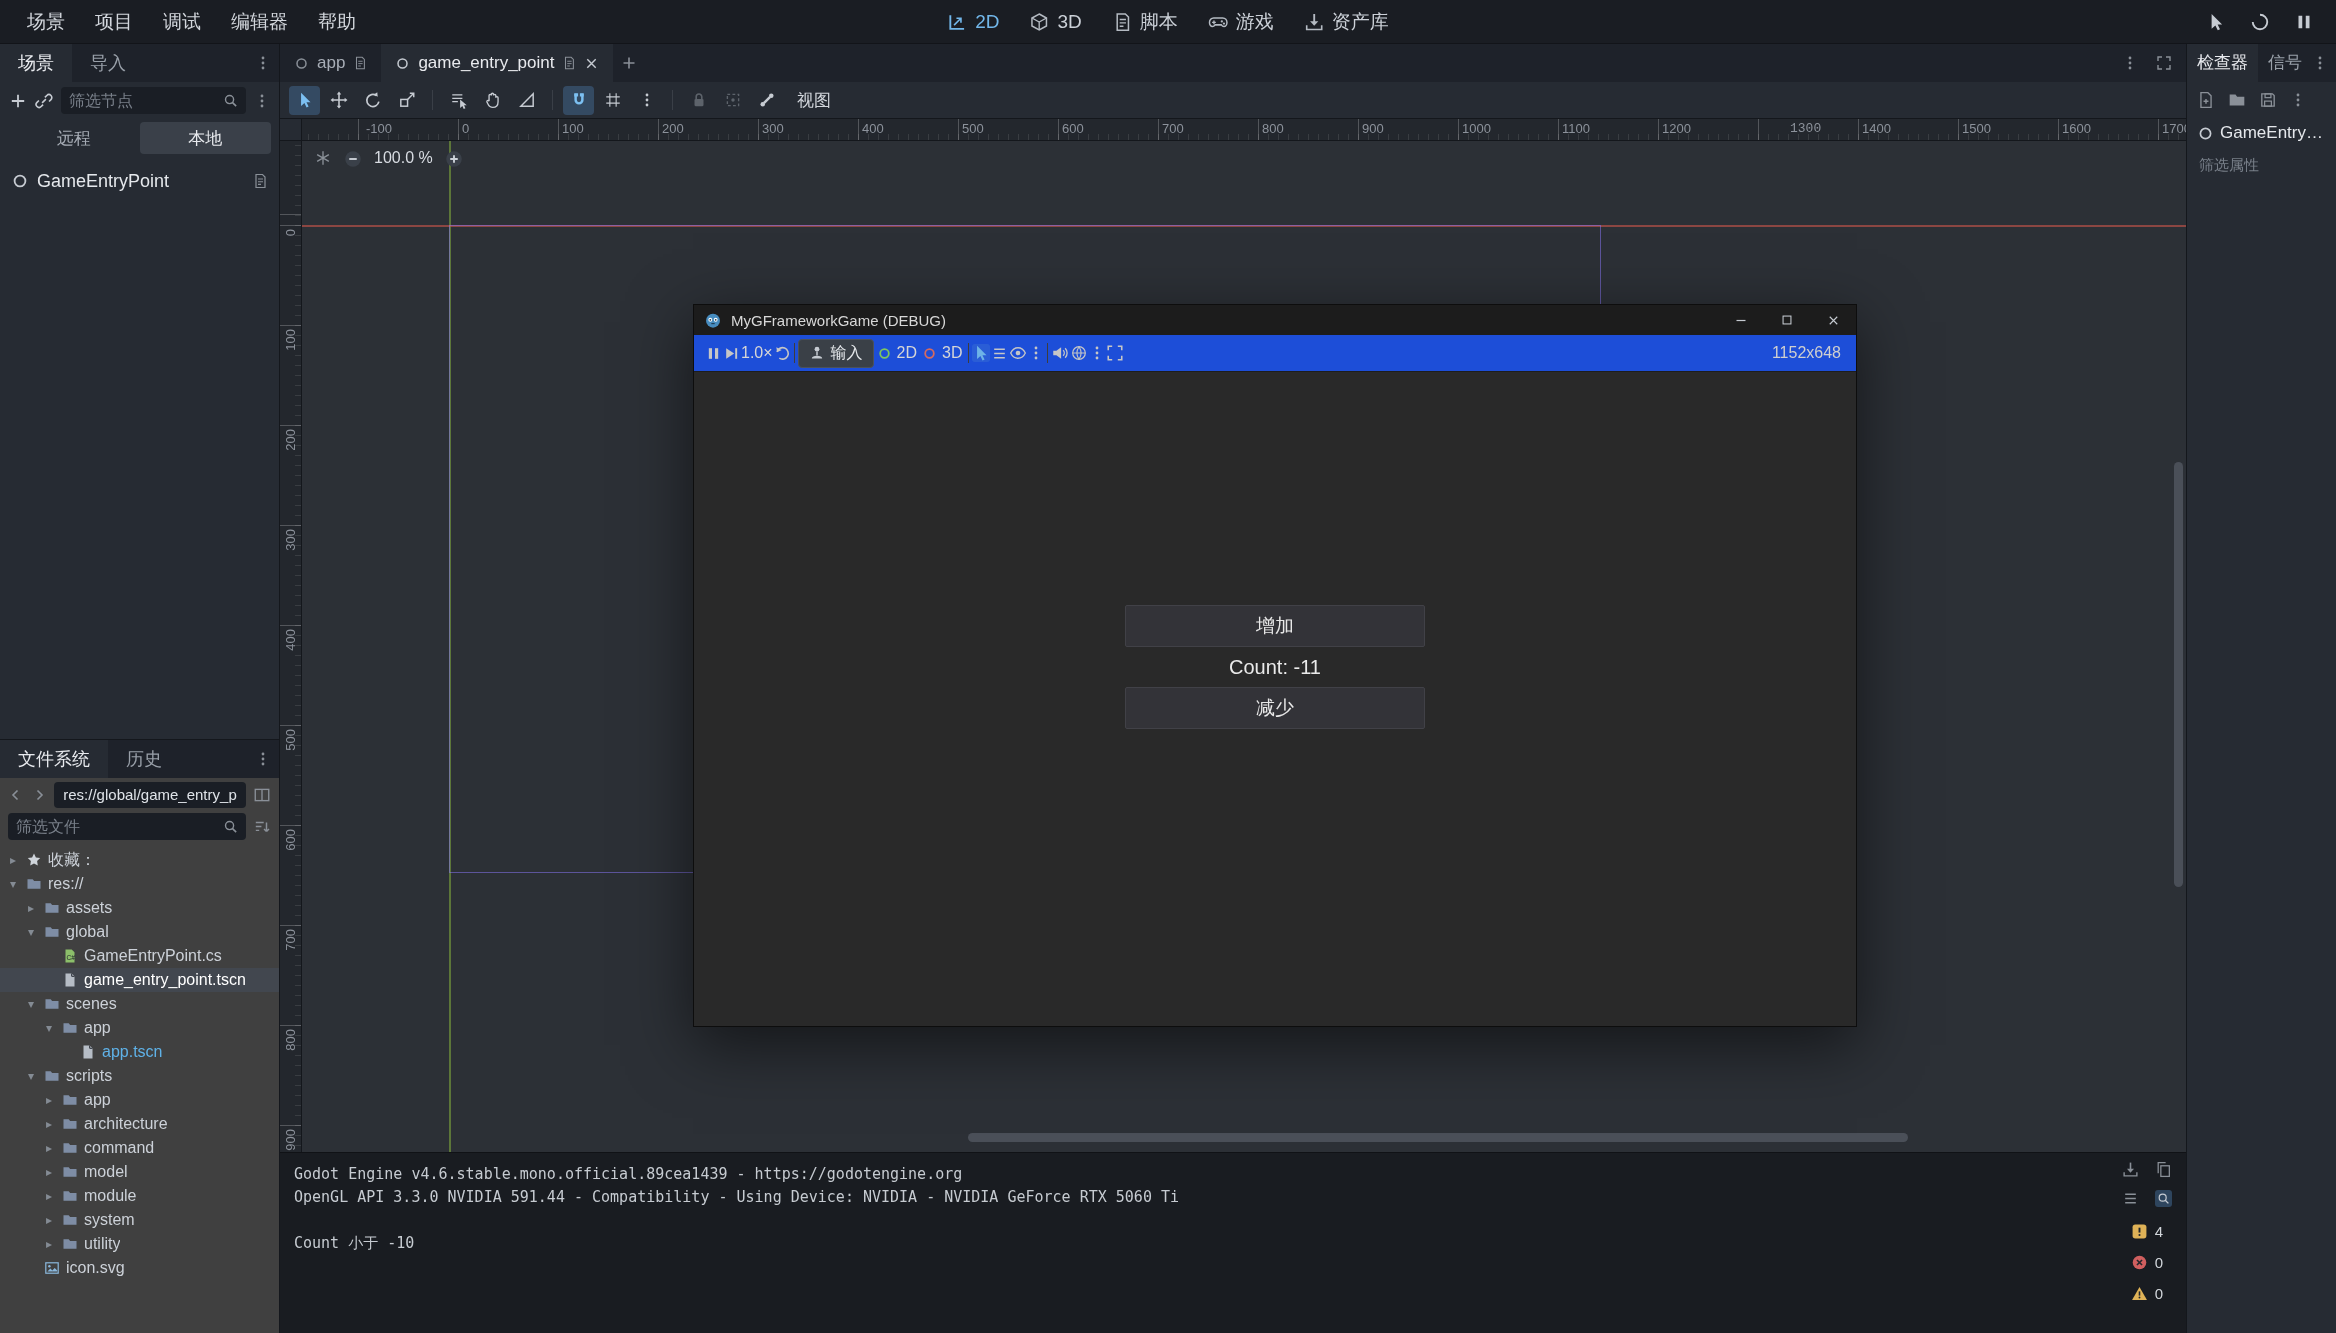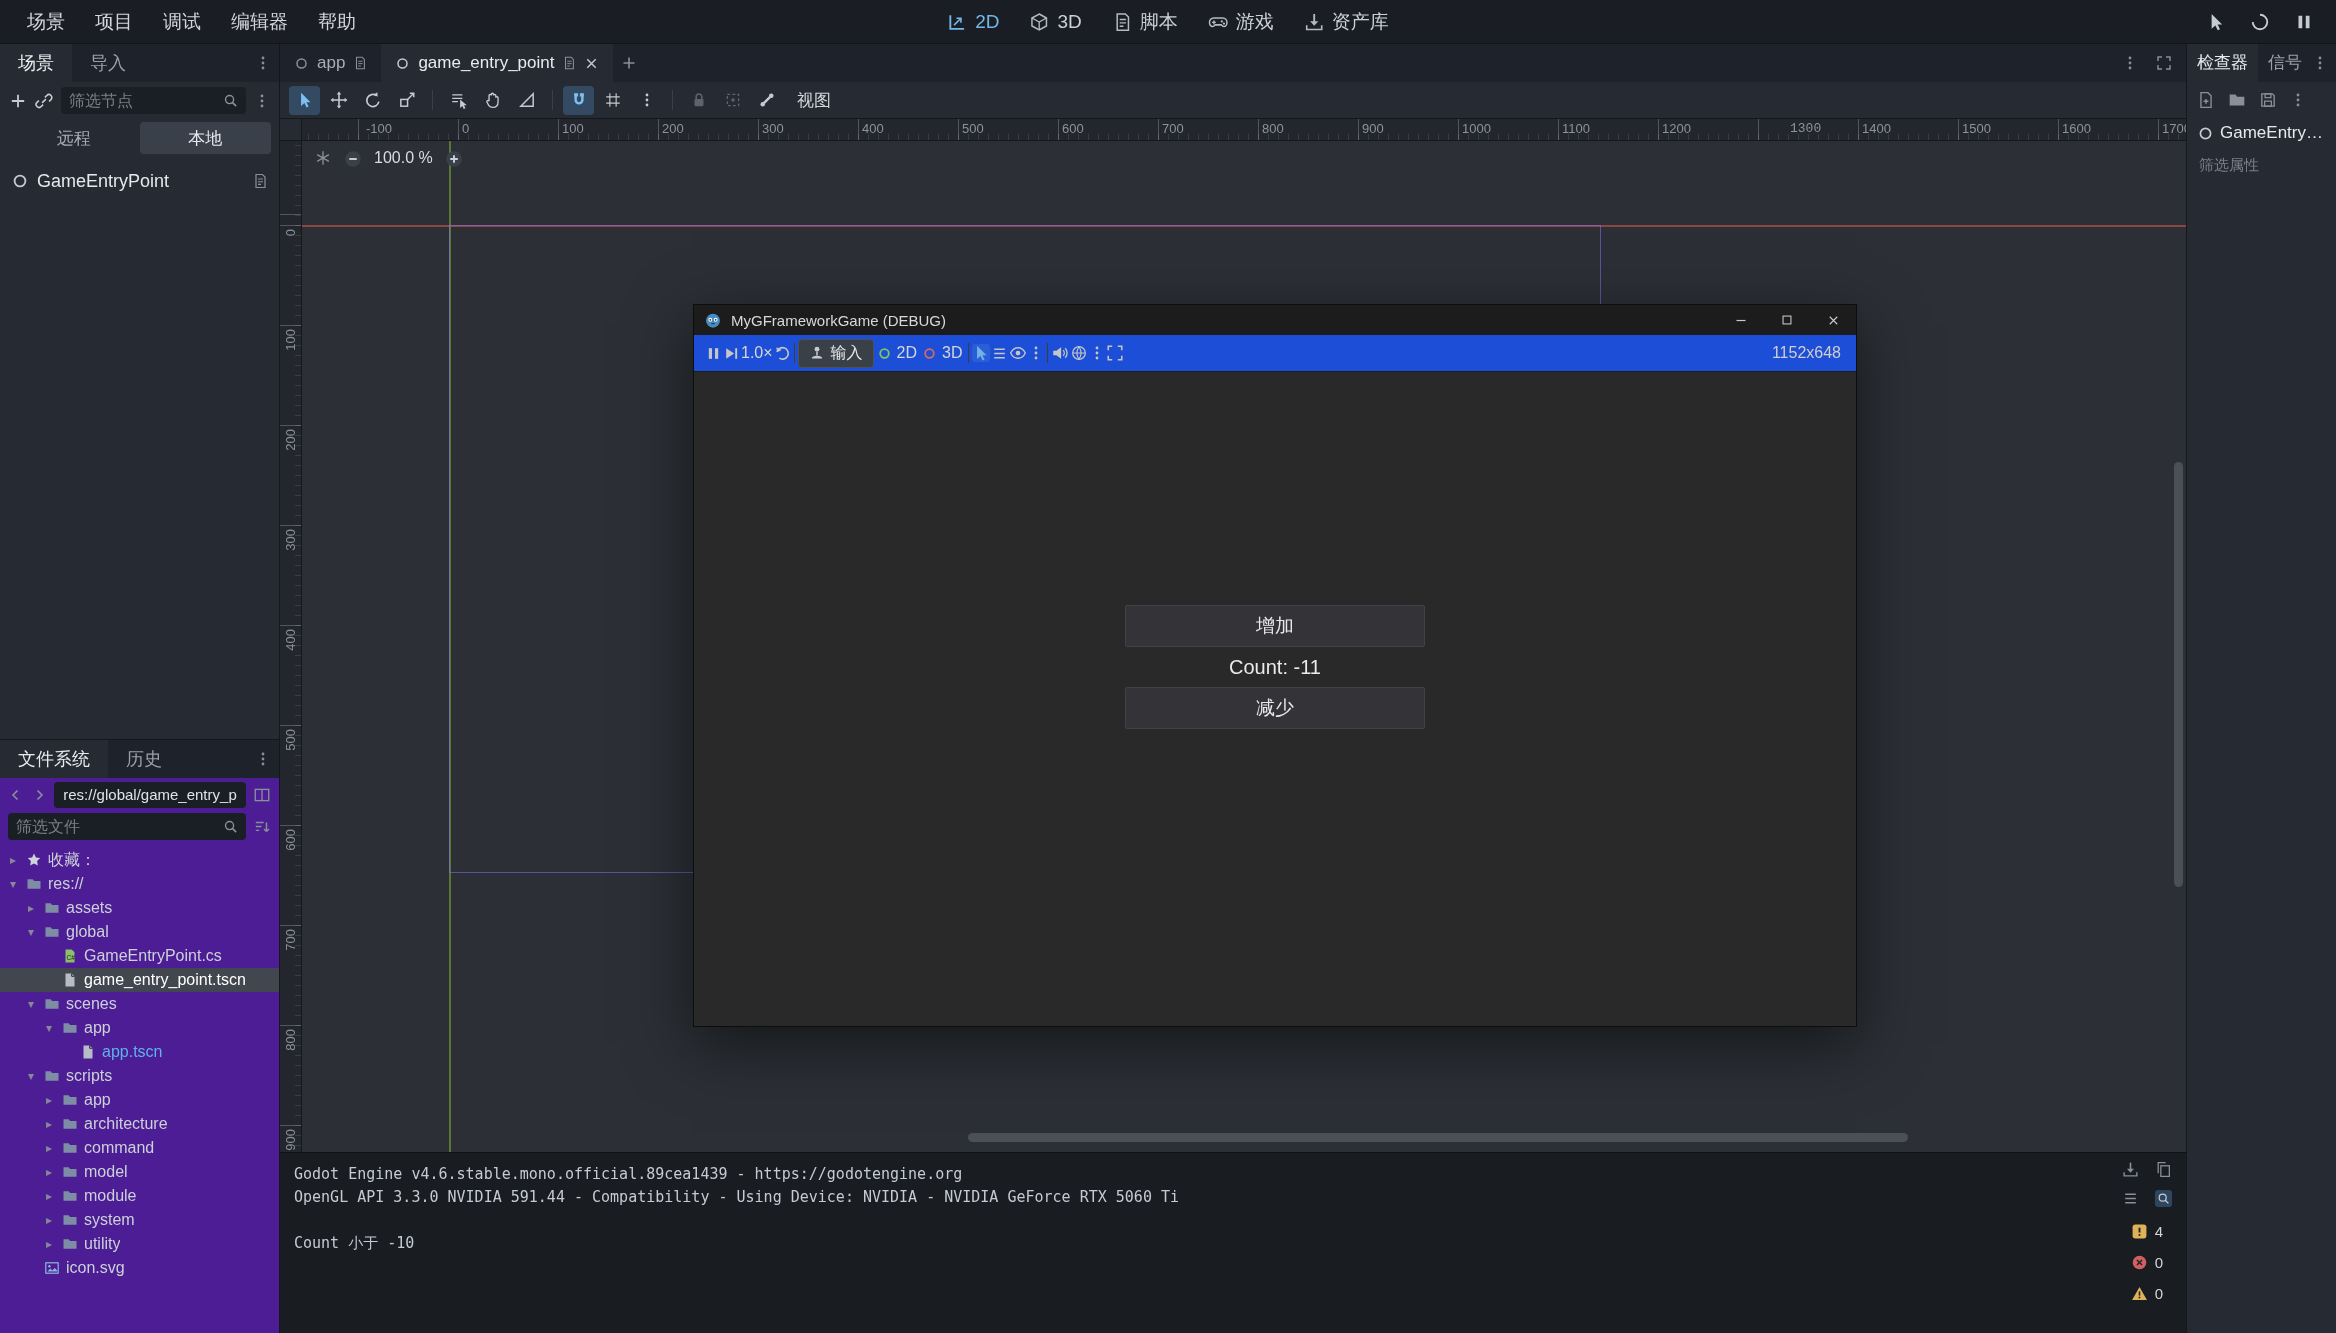--- a/index.html
+++ b/index.html
@@ -17,21 +17,21 @@
 .menu-item{padding:0 15px;font-size:19px;color:#d2d6dc;line-height:43px;}
 #mode-switch{position:absolute;left:50%;top:0;transform:translateX(-50%);height:100%;display:flex;align-items:center;gap:30px;}
 .mode-item{display:flex;align-items:center;gap:8px;font-size:19px;color:#ccd1d8;}
 .mode-item .ic{color:#b4bac2}
 .mode-item.active{color:#72b7ea}
 .mode-item.active .ic{color:#72b7ea}
 #menubar-right{margin-left:auto;display:flex;align-items:center;gap:24px;padding-right:10px;}
 
 
 #scene-dock{position:absolute;left:0;top:44px;width:280px;height:695px;background:#262b33;border-right:1px solid #14171c;}
-#fs-dock{position:absolute;left:0;top:739px;width:280px;height:594px;background:#4c1d95;border-right:1px solid #14171c;border-top:1px solid #14171c;}
+#fs-dock{position:absolute;left:0;top:739px;width:280px;height:594px;background:#404040;border-right:1px solid #14171c;border-top:1px solid #14171c;}
 .dock-tabs{height:38px;background:#1e222a;display:flex;align-items:stretch;}
 .dock-tab{padding:0 18px;font-size:18px;line-height:38px;color:#99a0a9;}
 .dock-tab.active{background:#262b33;color:#e8eaee;}
 .tabs-dots{margin-left:auto;align-self:center;margin-right:8px;}
 .scene-toolbar{height:37px;display:flex;align-items:center;gap:8px;padding:0 9px;}
 .searchbox{flex:1;height:27px;background:#1a1e25;border-radius:4px;display:flex;align-items:center;padding:0 8px;gap:6px;min-width:0;}
 .searchbox input{flex:1;min-width:0;background:transparent;border:none;outline:none;color:#dfe3e8;font-size:16px;font-family:inherit;}
 .searchbox input::placeholder{color:#787f89;opacity:1;}
 .toggle-row{display:flex;margin:3px 8px;height:32px;}
 .toggle-btn{flex:1;display:flex;align-items:center;justify-content:center;font-size:17px;color:#a6acb5;border-radius:4px;}

